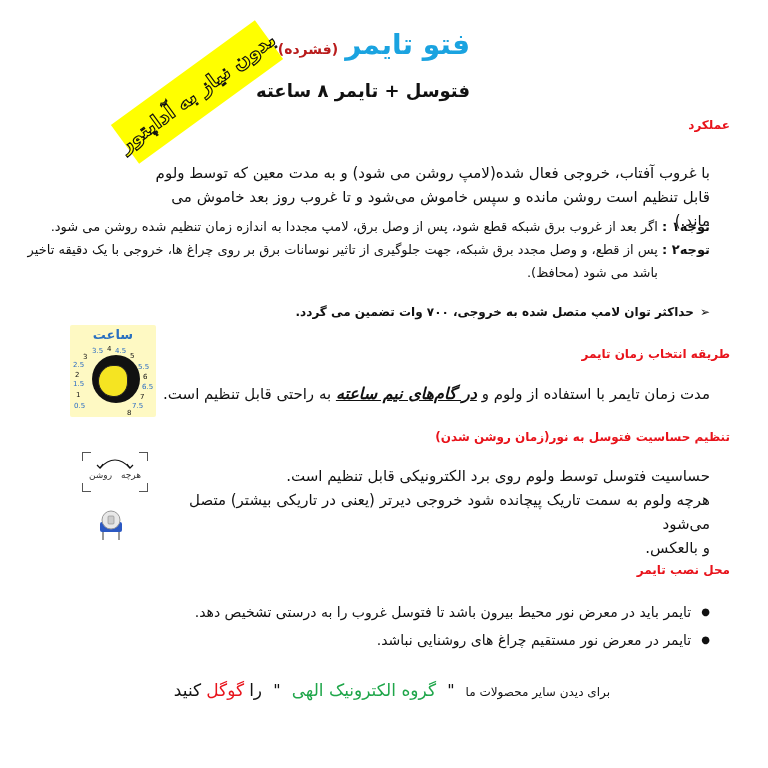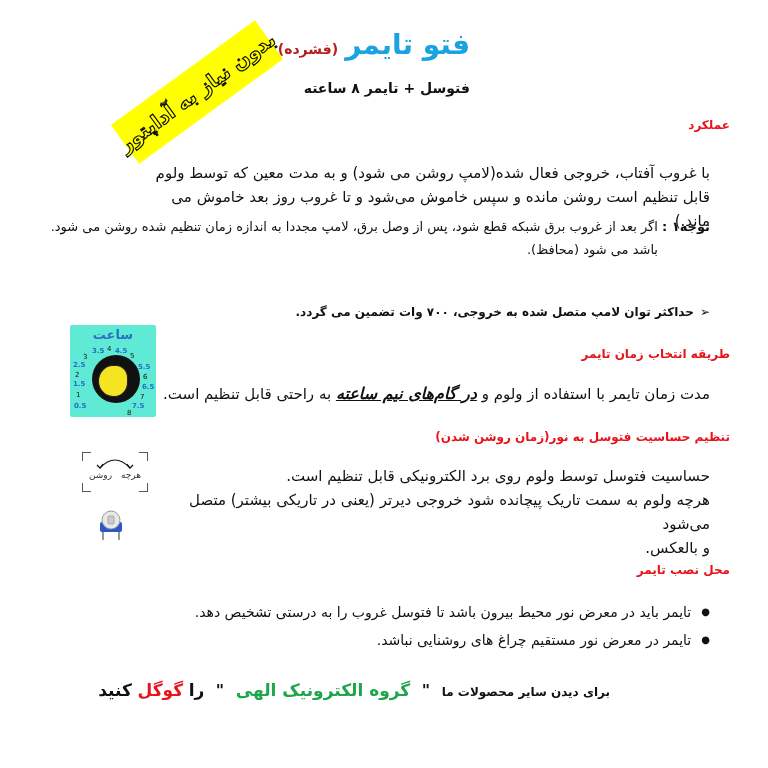--- a/index.html
+++ b/index.html
@@ -4,21 +4,21 @@
 <style>
   html, body { margin: 0; padding: 0; background: #ffffff; }
   body { width: 768px; height: 768px; position: relative; overflow: hidden; font-family: "DejaVu Sans", sans-serif; color: #111; }
   .abs { position: absolute; }
   .rtl { direction: rtl; text-align: right; unicode-bidi: plaintext; }
 
   
   #title { top: 28px; right: 298px; white-space: nowrap; direction: rtl; }
   #title .main { font-size: 28px; font-weight: bold; color: #1aa3e0; }
   #title .sub { font-size: 14px; font-weight: bold; color: #b91c1c; margin-right: 2px; }
-  #subtitle { top: 80px; right: 298px; font-size: 14px; font-weight: bold; white-space: nowrap; direction: rtl; }
+  #subtitle { top: 80px; right: 298px; font-size: 18px; font-weight: bold; white-space: nowrap; direction: rtl; }
 
   
   #banner { left: 108px; top: 68px; width: 178px; height: 48px; background: #ffff00;
             transform: rotate(-36deg); transform-origin: center; display: flex; align-items: center; justify-content: center; }
   #banner span { font-size: 20px; font-weight: bold; color: #ffff00;
                  -webkit-text-stroke: 1.2px #111; white-space: nowrap; direction: rtl; }
 
   .heading { font-weight: bold; color: #e8131b; font-size: 12px; white-space: nowrap; }
   .para { font-size: 15px; line-height: 24px; }
   .small { font-size: 13px; line-height: 23px; }
@@ -27,26 +27,26 @@
   #func-text { top: 153px; right: 58px; width: 560px; margin-top: 8px; }
 
   #notes { top: 215px; right: 58px; width: 690px; text-align: right; }
   #notes b { font-weight: bold; }
   #note2-cont { padding-right: 52px; }
 
   #max-power { top: 305px; right: 58px; font-size: 12px; font-weight: bold; white-space: nowrap; direction: rtl; display: flex; align-items: center; gap: 6px; }
   #max-power .arrow { font-size: 12px; }
 
   
-  #dial { left: 70px; top: 325px; width: 86px; height: 92px; background: #5eead4; border-radius: 2px; }
+  #dial { left: 70px; top: 325px; width: 86px; height: 92px; background: #fef9c3; border-radius: 2px; }
   #dial .lbl { position: absolute; top: 2px; left: 0; right: 0; text-align: center; font-size: 13px; font-weight: bold; color: #2a70c0; direction: rtl; }
   #dial .knob-outer { position: absolute; left: 22px; top: 30px; width: 48px; height: 48px; border-radius: 50%; background: #111; }
   #dial .knob { position: absolute; left: 28px; top: 40px; width: 28px; height: 30px; border-radius: 50% 40% 45% 50%; background: #f5e422; border: 1px solid #222; }
   #dial .tick { position: absolute; font-size: 7px; }
-  .t-blue { color: #2a6cc4; font-weight: bold; } .t-black { color: #111; }
+  .t-blue { color: #2a6cc4; } .t-black { color: #111; }
 
   #h-select { top: 347px; right: 38px; }
   #select-text { top: 384px; right: 58px; white-space: nowrap; direction: rtl; font-size: 15px; }
   #select-text .em { font-weight: bold; font-style: italic; text-decoration: underline; font-size: 16px; }
 
   
   #sens-box { left: 82px; top: 452px; width: 66px; height: 40px; }
   #sens-box .corner { position: absolute; width: 8px; height: 8px; border-color: #555; border-style: solid; border-width: 0; }
   #sens-box .tl { left: 0; top: 0; border-left-width: 1px; border-top-width: 1px; }
   #sens-box .tr { right: 0; top: 0; border-right-width: 1px; border-top-width: 1px; }
@@ -57,21 +57,21 @@
   #trimmer { left: 98px; top: 508px; width: 26px; height: 34px; }
 
   #h-sens { top: 430px; right: 38px; }
   #sens-text { top: 464px; right: 58px; width: 540px; }
 
   #h-place { top: 563px; right: 38px; }
   #place-list { top: 598px; right: 58px; width: 560px; margin: 0; padding: 0; list-style: none; }
   #place-list li { font-size: 14px; line-height: 28px; display: flex; direction: rtl; gap: 10px; align-items: center; }
   #place-list li .dot { font-size: 10px; }
 
-  #footer { top: 680px; left: 160px; width: 450px; white-space: nowrap; direction: rtl; text-align: right; font-weight: bold; }
+  #footer { top: 680px; left: 160px; width: 450px; white-space: nowrap; direction: rtl; text-align: right; font-weight: normal; }
   #footer .f1 { font-size: 12px; }
   #footer .q { font-size: 16px; margin: 0 6px; }
   #footer .brand { font-size: 17px; color: #1fa64a; }
   #footer .google { font-size: 17px; color: #e8131b; }
   #footer .end { font-size: 17px; }
 </style>
 </head>
 <body>
 
 <div id="title" class="abs">
@@ -84,20 +84,24 @@
   <span>بدون نیاز به آداپتور</span>
 </div>
 
 <div id="h-func" class="abs heading rtl">عملکرد</div>
 <div id="func-text" class="abs para rtl">با غروب آفتاب، خروجی فعال شده(لامپ روشن می شود) و به مدت معین که توسط ولوم قابل تنظیم است روشن مانده و سپس خاموش می‌شود و تا غروب روز بعد خاموش می ماند.)</div>
 
 <div id="notes" class="abs small rtl">
   <div>
     <b>توجه۱ :</b>
     <span>اگر بعد از غروب برق شبکه قطع شود، پس از وصل برق، لامپ مجددا به اندازه زمان تنظیم شده روشن می شود.</span>
+  </div>
+  <div>
+    <b>توجه۲ :</b>
+    <span>پس از قطع، و وصل مجدد برق شبکه، جهت جلوگیری از تاثیر نوسانات برق بر روی چراغ ها، خروجی با یک دقیقه تاخیر</span>
   </div>
   <div id="note2-cont">باشد می شود (محافظ).</div>
 </div>
 
 <div id="max-power" class="abs">
   <span class="arrow">➢</span>
   <span>حداکثر توان لامپ متصل شده به خروجی، ۷۰۰ وات تضمین می گردد.</span>
 </div>
 
 <div id="dial" class="abs">

